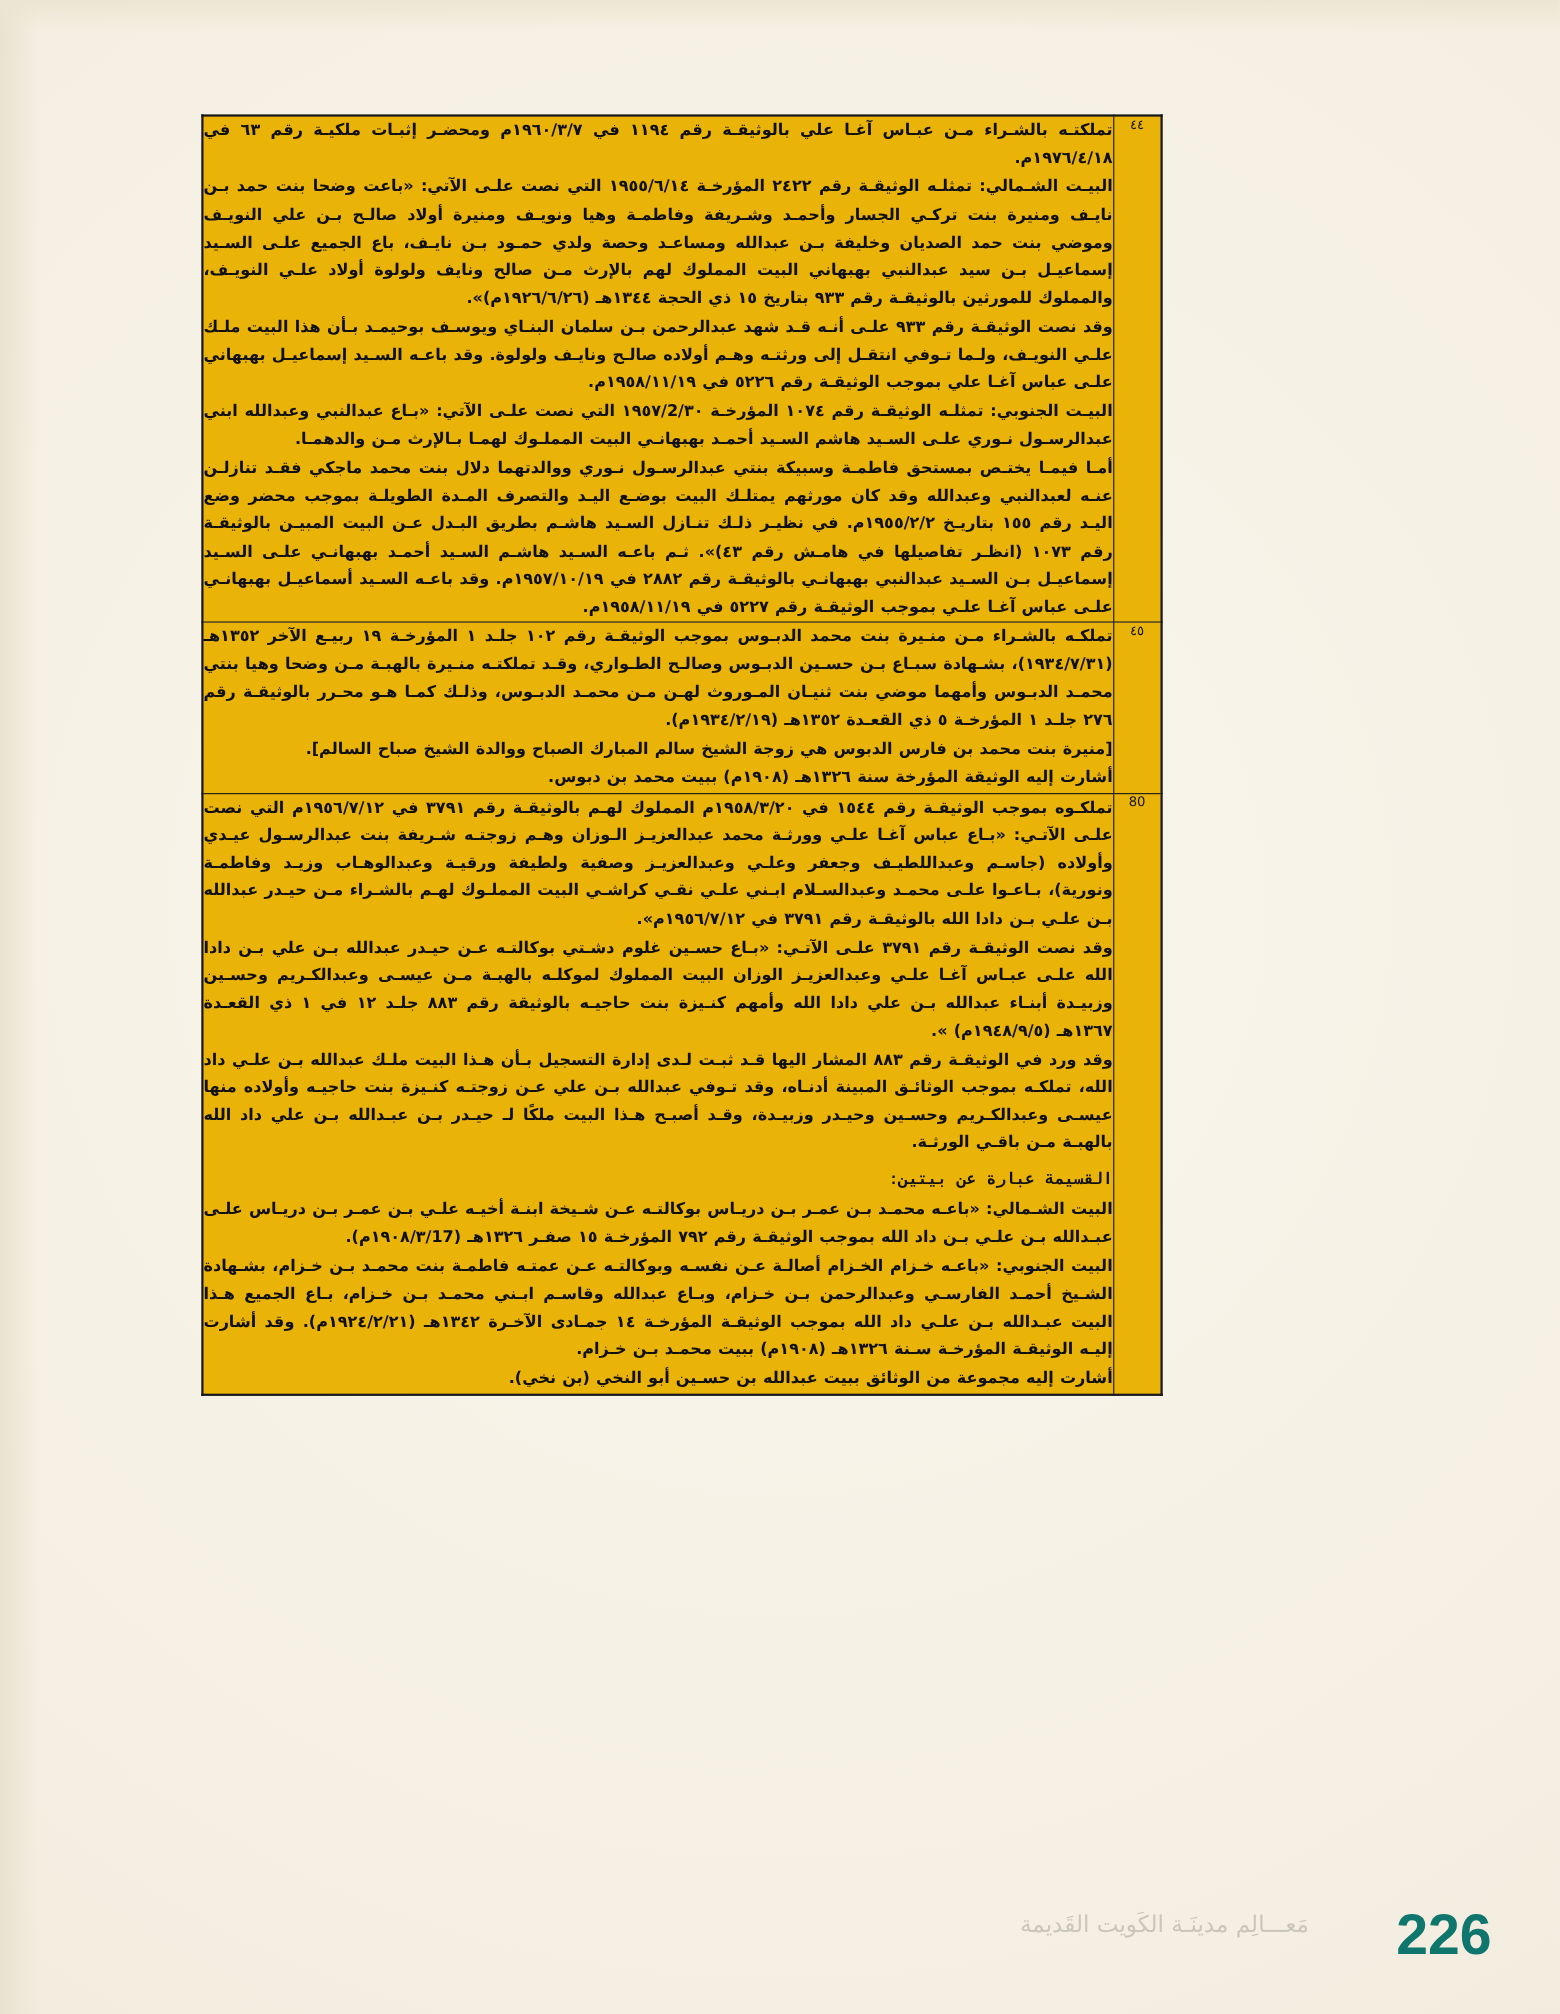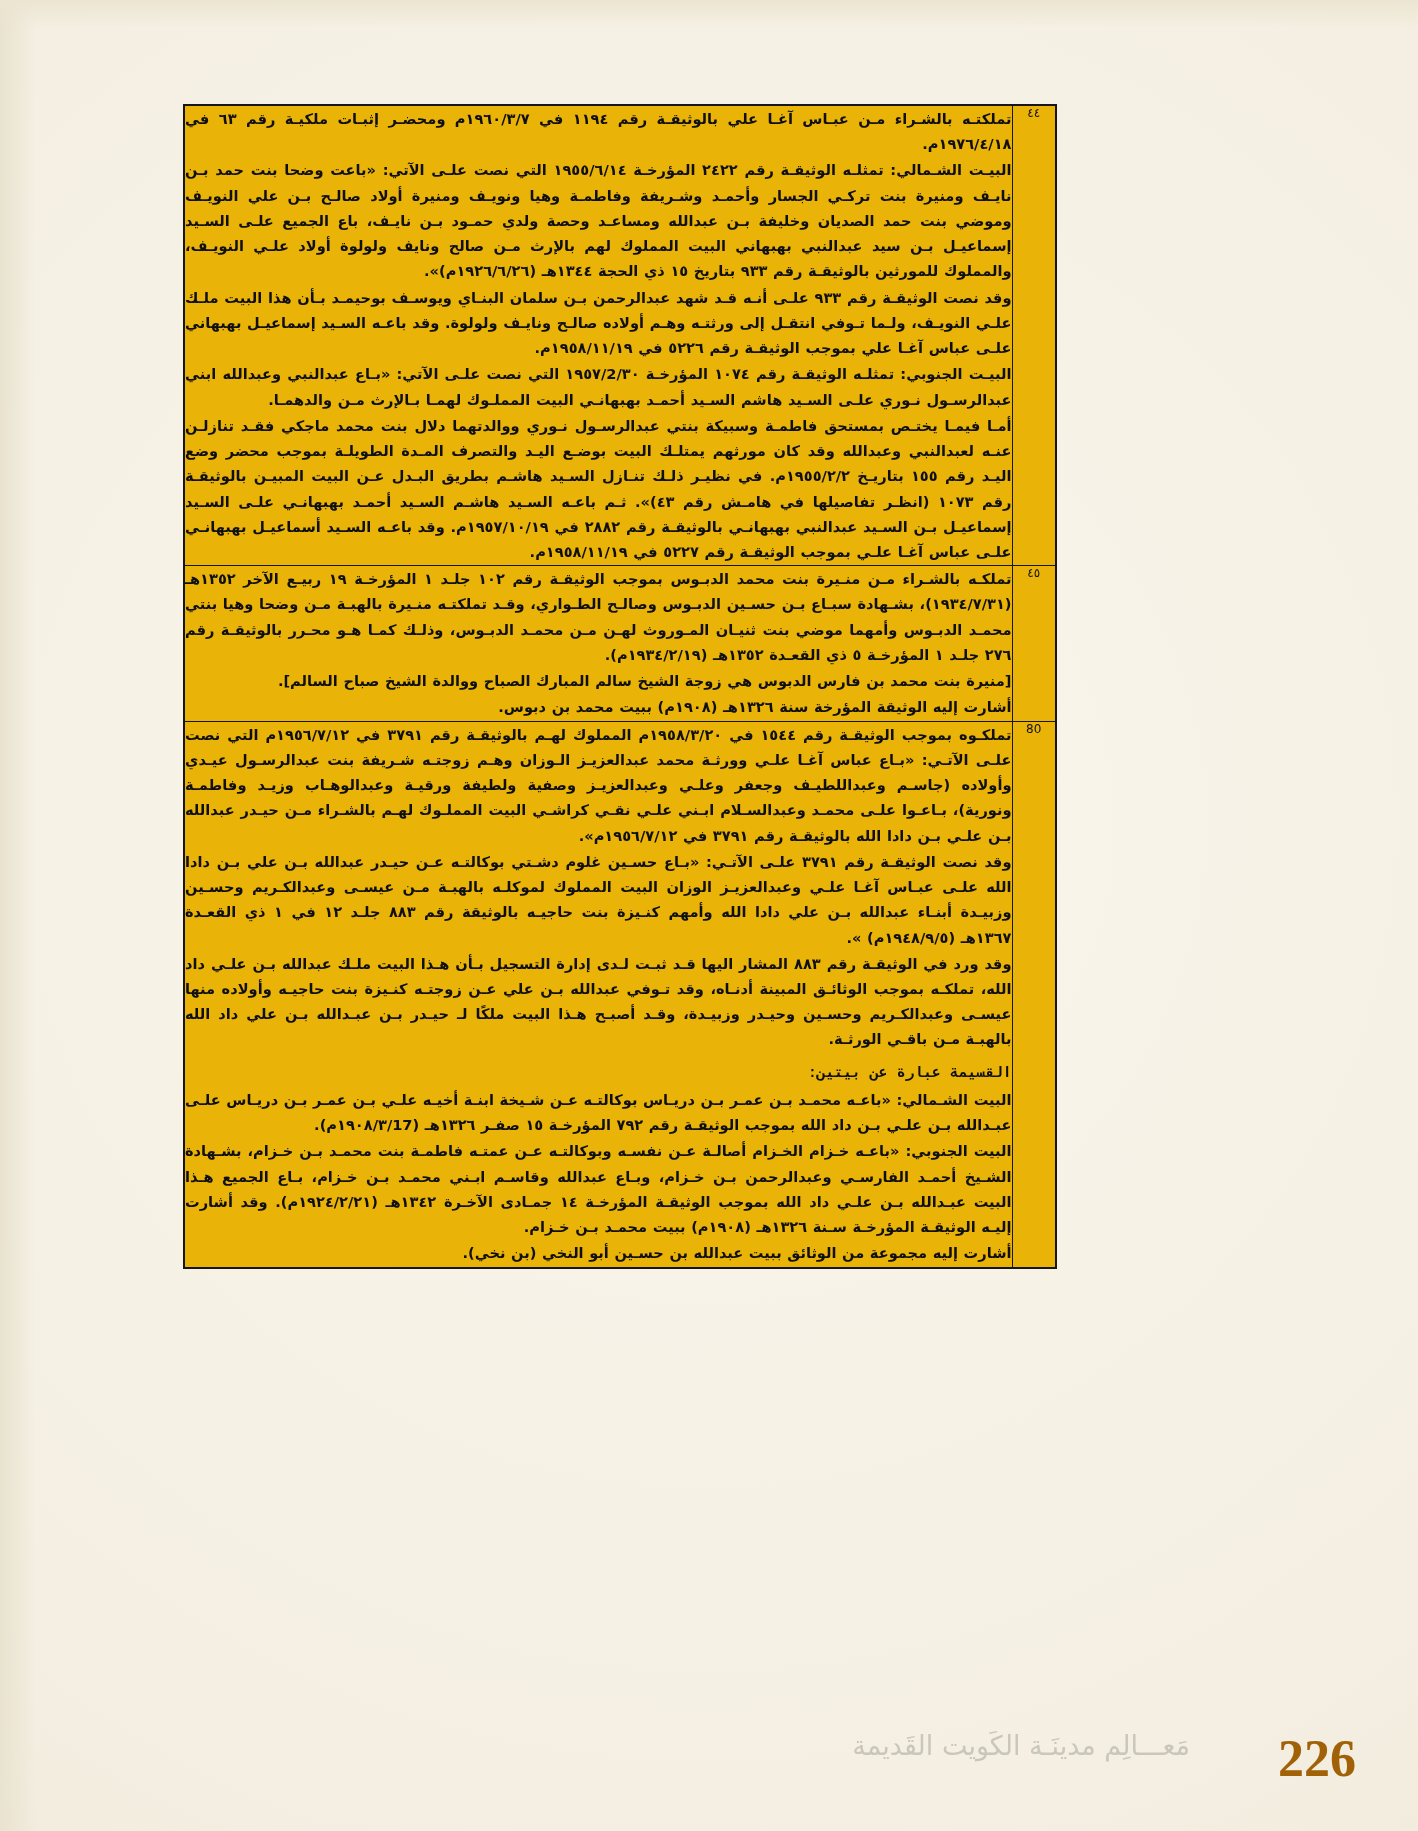--- a/index.html
+++ b/index.html
@@ -102,35 +102,35 @@
     position: absolute;
     left: 0;
     right: 0;
     bottom: 26px;
     height: 120px;
   }
   .footer-title {
     position: absolute;
     right: 228px;
     bottom: 44px;
-    font-size: 27px;
+    font-size: 21px;
     color: #c9c6bb;
     font-family: "DejaVu Sans", "Liberation Sans", sans-serif;
     white-space: nowrap;
     letter-spacing: 1px;
   }
   .footer-pagenum {
     position: absolute;
     right: 62px;
     bottom: 20px;
     font-size: 52px;
     line-height: 1;
-    color: #a16207;
+    color: #0f766e;
     font-weight: 700;
-    font-family: Liberation Serif, serif;
+    font-family: Liberation Sans, sans-serif;
     margin-top: 47px;
   }
 </style>
 </head>
 <body>
 
 <div class="page-surface"></div>
 <div class="scan-edge-left"></div>
 <div class="scan-edge-top"></div>
 

